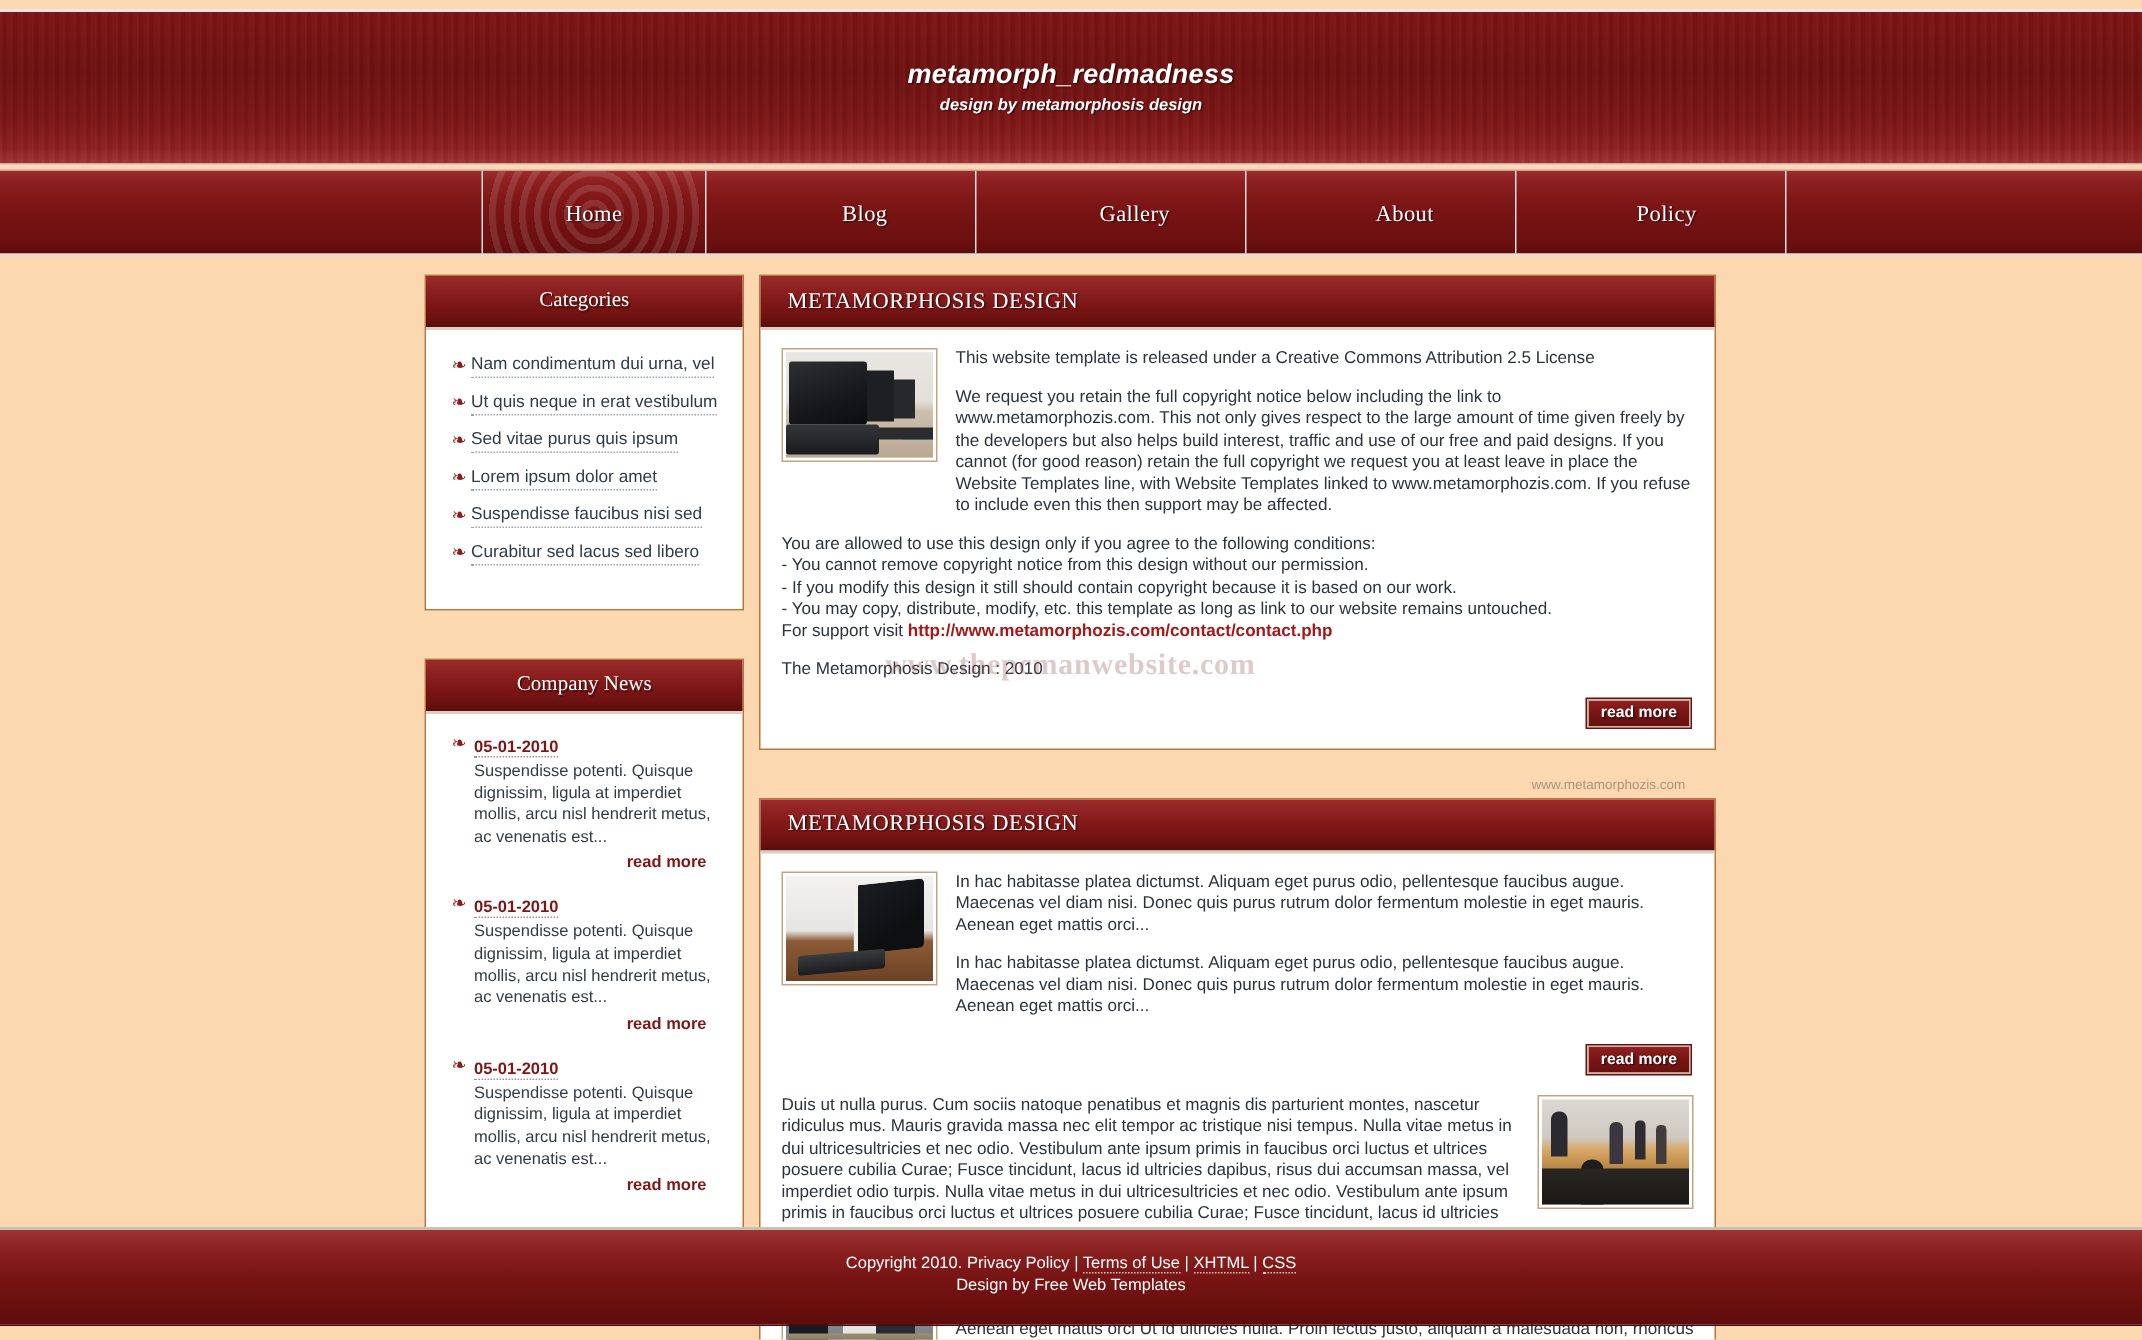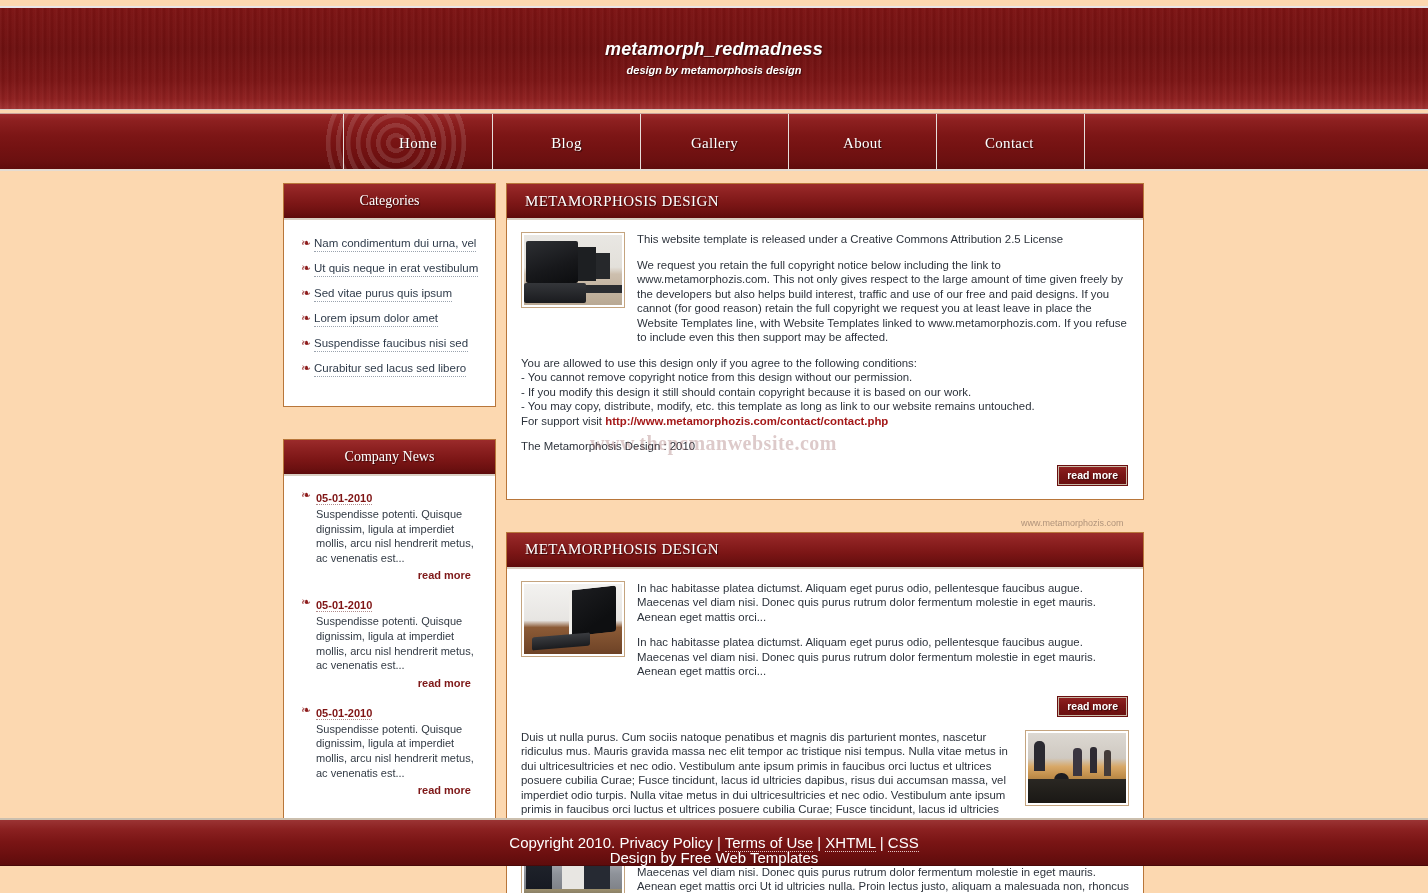--- a/index.html
+++ b/index.html
@@ -62,25 +62,26 @@
     position: absolute; left: 325px; top: -42px;
     width: 142px; height: 142px;
     border-radius: 50%;
     background: repeating-radial-gradient(circle at 50% 50%,
       rgba(255,255,255,0.00) 0px, rgba(255,255,255,0.00) 5px,
       rgba(255,255,255,0.14) 6px, rgba(255,255,255,0.14) 10px);
     opacity: 0.85;
     pointer-events: none;
   }
   .nav-list {
-    position: absolute; left: 343px; top: 0;
+    position: absolute; left: 321px; top: 0;
     height: 58px;
     display: flex;
     margin: 0; padding: 0;
     list-style: none;
+    gap: 32px;
   }
   .nav-item {
     position: relative;
     height: 58px;
     display: flex; align-items: center; justify-content: center;
     color: #ffffff;
     font-family: "Liberation Serif", serif;
     font-size: 15px;
     letter-spacing: 0.3px;
     text-shadow: 1px 1px 1px rgba(0,0,0,0.6);
@@ -309,26 +310,26 @@
     position: absolute;
     left: 514px; top: 298px;
     font-size: 9px;
     color: rgba(80,60,55,0.45);
     pointer-events: none;
   }
 
   
   .footer-band {
     position: absolute; left: 0; top: 818px;
-    width: 1428px; height: 48px;
+    width: 1428px; height: 66px;
     background: linear-gradient(180deg, #9b3434 0%, #8a2020 22%, #7a1515 48%, #6d1010 74%, #5e0c0c 100%);
     border-top: 2px solid #cbbfae;
     border-bottom: 1px solid #4a0909;
     color: #ffffff;
-    font-size: 15px;
+    font-size: 11px;
     text-align: center;
     padding-top: 15px;
     line-height: 15px;
   }
   .footer-band a, .footer-link {
     color: #ffffff; text-decoration: none; cursor: pointer;
   }
   .footer-link.dotted { border-bottom: 1px dotted #e6c8c8; }
 </style>
 </head>
@@ -341,21 +342,21 @@
     <div class="header-sub">design by metamorphosis design</div>
   </div>
 
   <div class="nav-band">
     <div class="nav-spiral"></div>
     <ul class="nav-list">
       <li class="nav-item w-home">Home</li>
       <li class="nav-item w-blog">Blog</li>
       <li class="nav-item w-gallery">Gallery</li>
       <li class="nav-item w-about">About</li>
-      <li class="nav-item w-contact">Contact</li>
+      <li class="nav-item w-contact">Policy</li>
     </ul>
   </div>
 
   <div class="content-wrap">
 
     <div class="sidebar">
 
       <div class="panel">
         <div class="panel-head center">
           <span>Categories</span>

